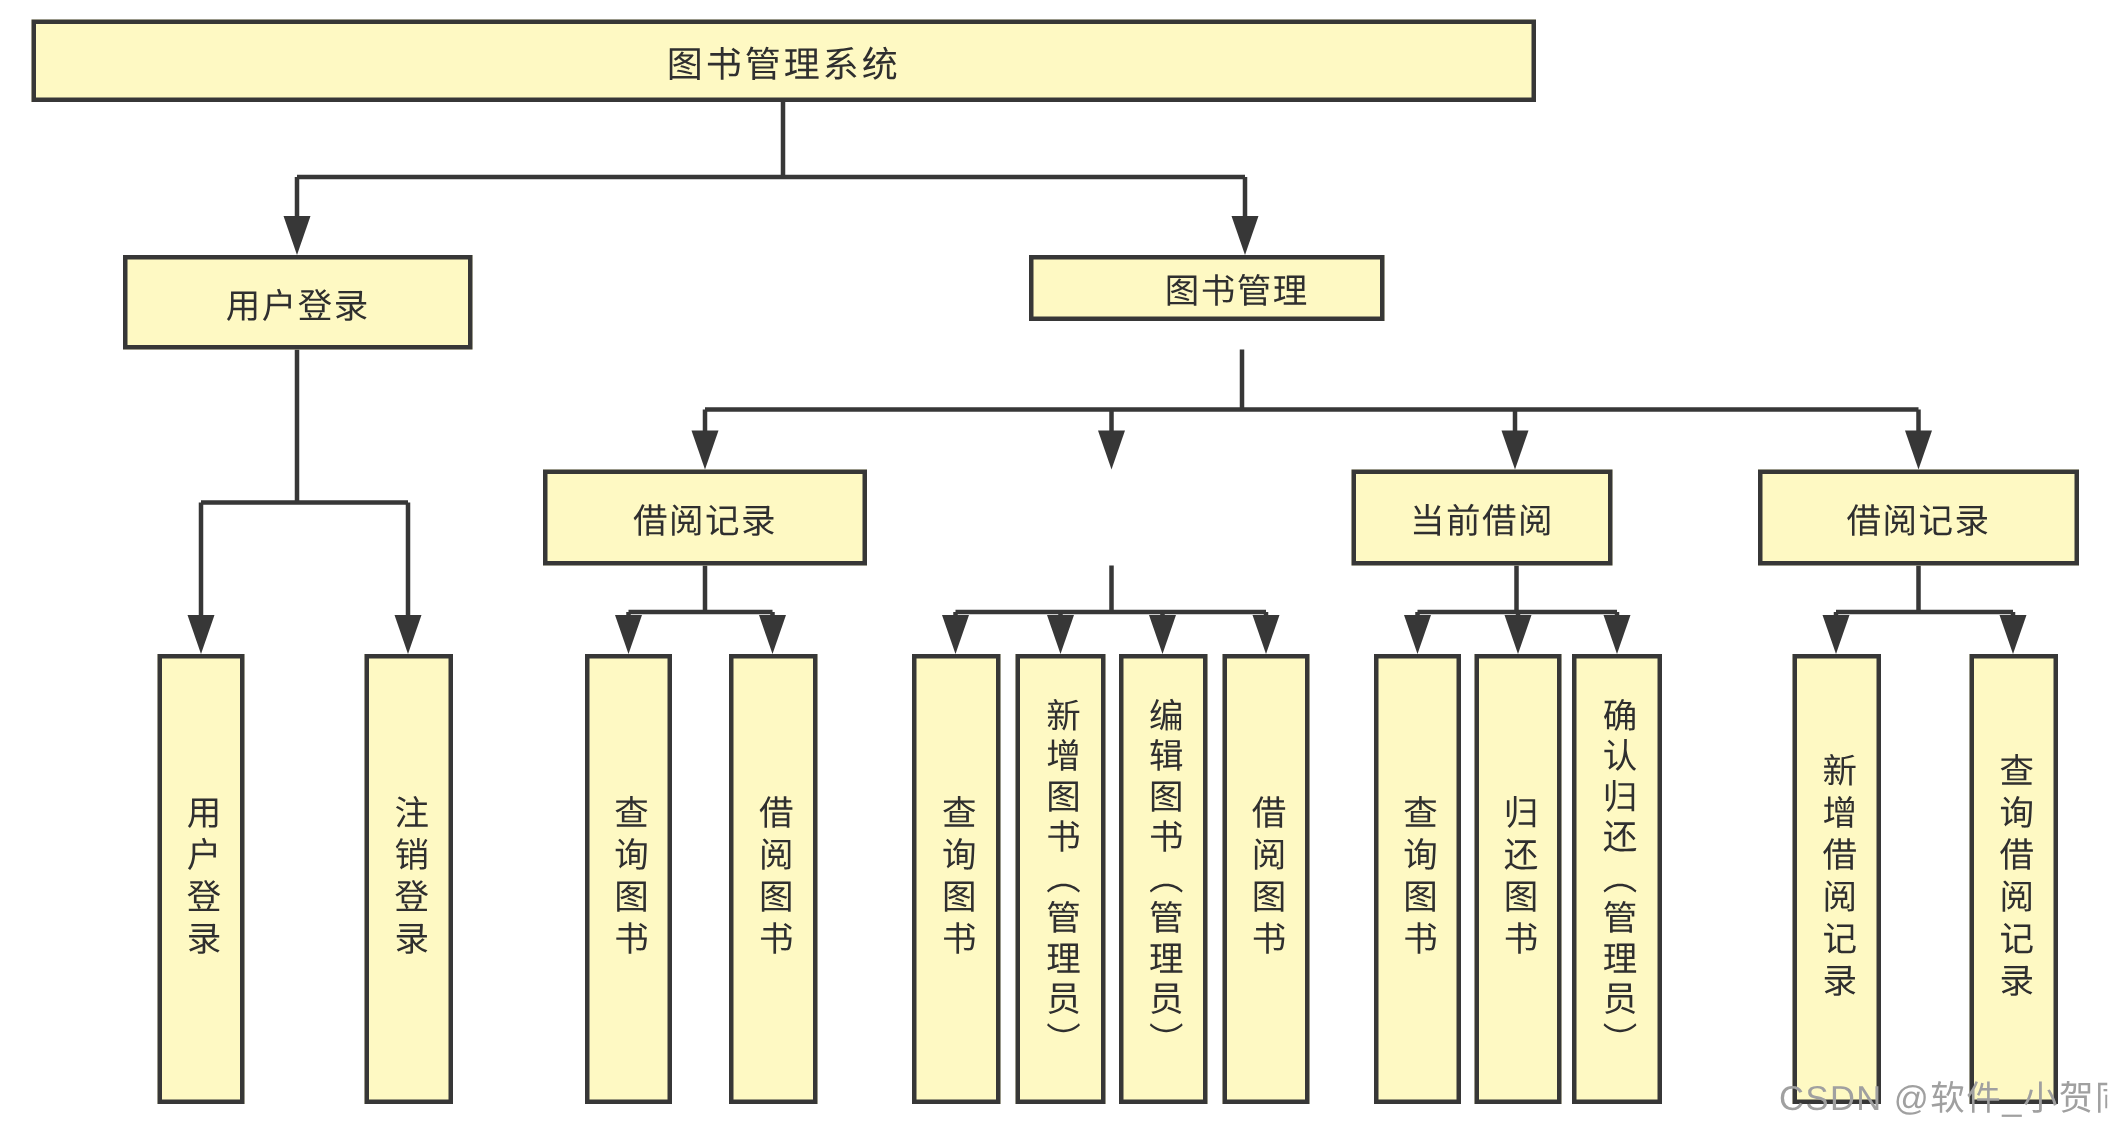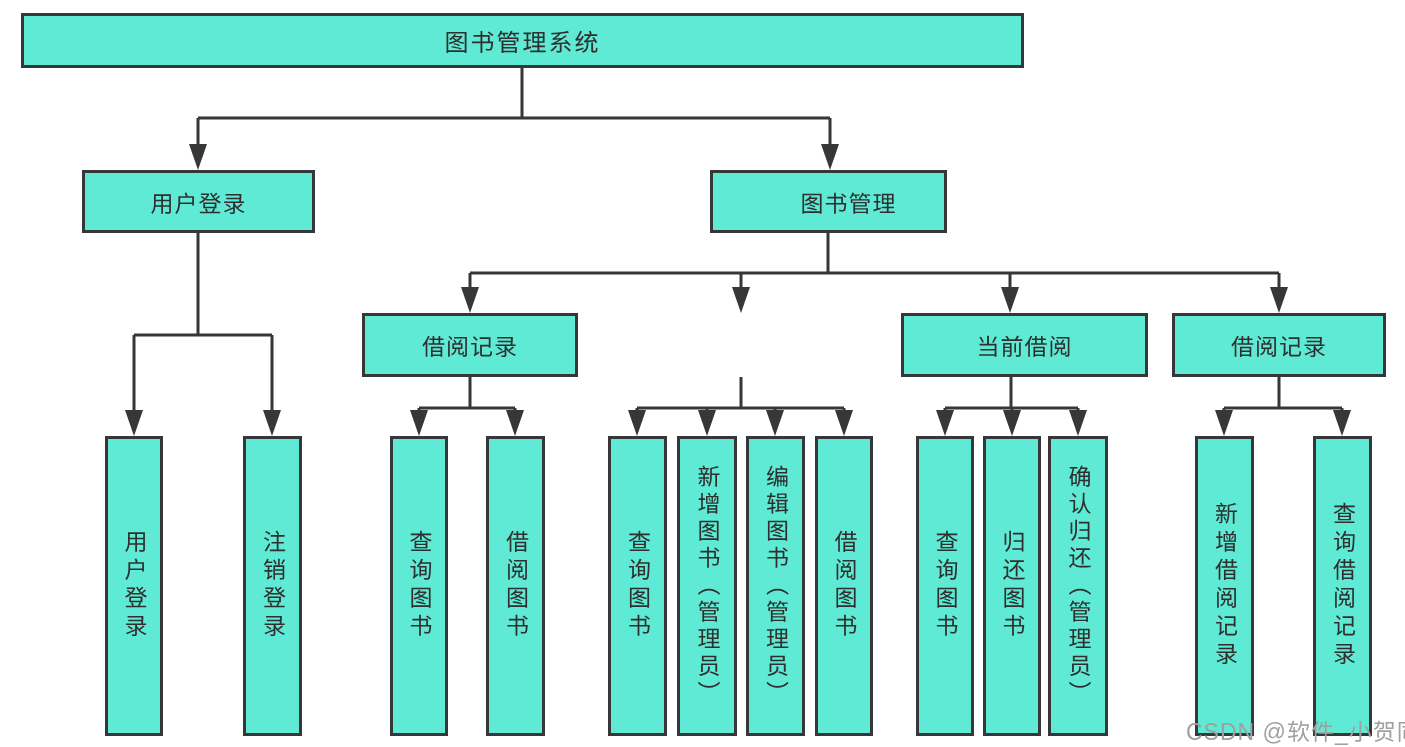--- a/index.html
+++ b/index.html
@@ -25,21 +25,21 @@
   }
   svg.connectors path {
     stroke: var(--line);
     stroke-width: 3;
     fill: none;
   }
   svg.connectors polygon { fill: var(--line); }
   .box {
     position: absolute;
     border: 3px solid var(--line);
-    background: #5eead4;
+    background: #fef9c3;
     display: flex;
     align-items: center;
     justify-content: center;
     color: var(--text);
   }
   .hbox { font-size: 23px; letter-spacing: 1px; }
   .title-box { font-size: 24px; letter-spacing: 2px; }
   .vbox { top: 436px; height: 300px; }
   .vbox span {
     writing-mode: vertical-rl;
@@ -102,28 +102,28 @@
     <polygon points="1333,410 1351,410 1342,436"></polygon>
   </svg>
 
   <div class="box hbox title-box" style="left:21px; top:13px; width:1003px; height:55px;">
     <span>图书管理系统</span>
   </div>
 
   <div class="box hbox" style="left:82px; top:170px; width:233px; height:63px;">
     <span>用户登录</span>
   </div>
-  <div class="box hbox" style="left:710px; top:170px; width:237px; height:63px;padding-left:40px;">
+  <div class="box hbox" style="left:686px; top:170px; width:237px; height:44px;padding-left:40px;">
     <span>图书管理</span>
   </div>
 
   <div class="box hbox" style="left:362px; top:313px; width:216px; height:64px;">
     <span>借阅记录</span>
   </div>
-  <div class="box hbox" style="left:901px; top:313px; width:247px; height:64px;">
+  <div class="box hbox" style="left:901px; top:313px; width:174px; height:64px;">
     <span>当前借阅</span>
   </div>
   <div class="box hbox" style="left:1172px; top:313px; width:214px; height:64px;">
     <span>借阅记录</span>
   </div>
 
   <div class="box vbox" style="left:105px; width:58px;">
     <span>用户登录</span>
   </div>
   <div class="box vbox" style="left:243px; width:59px;">

